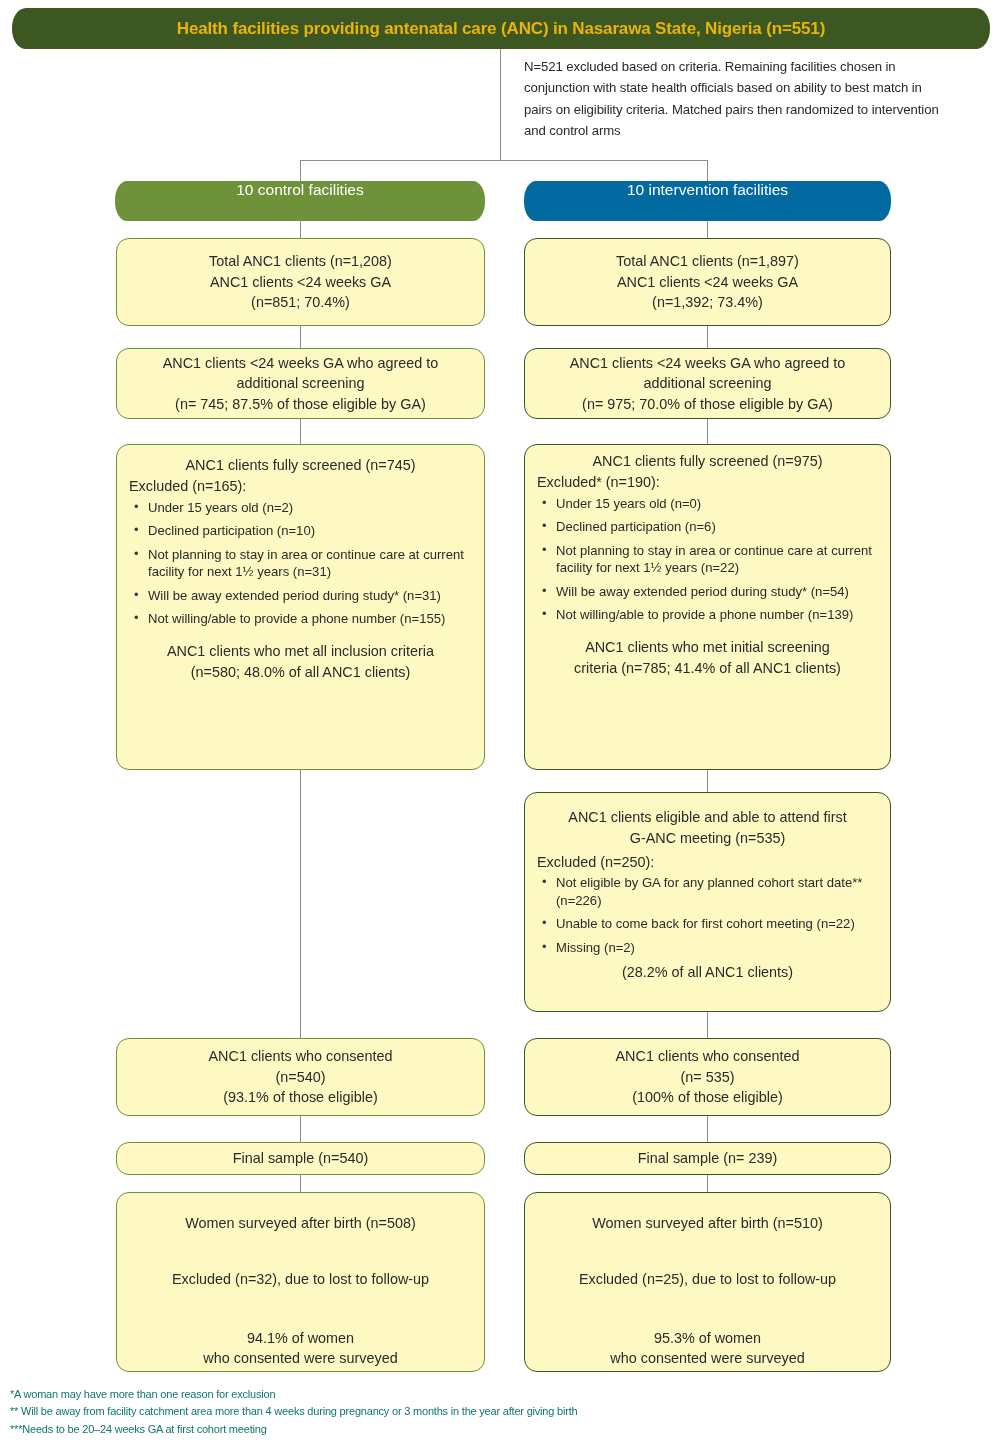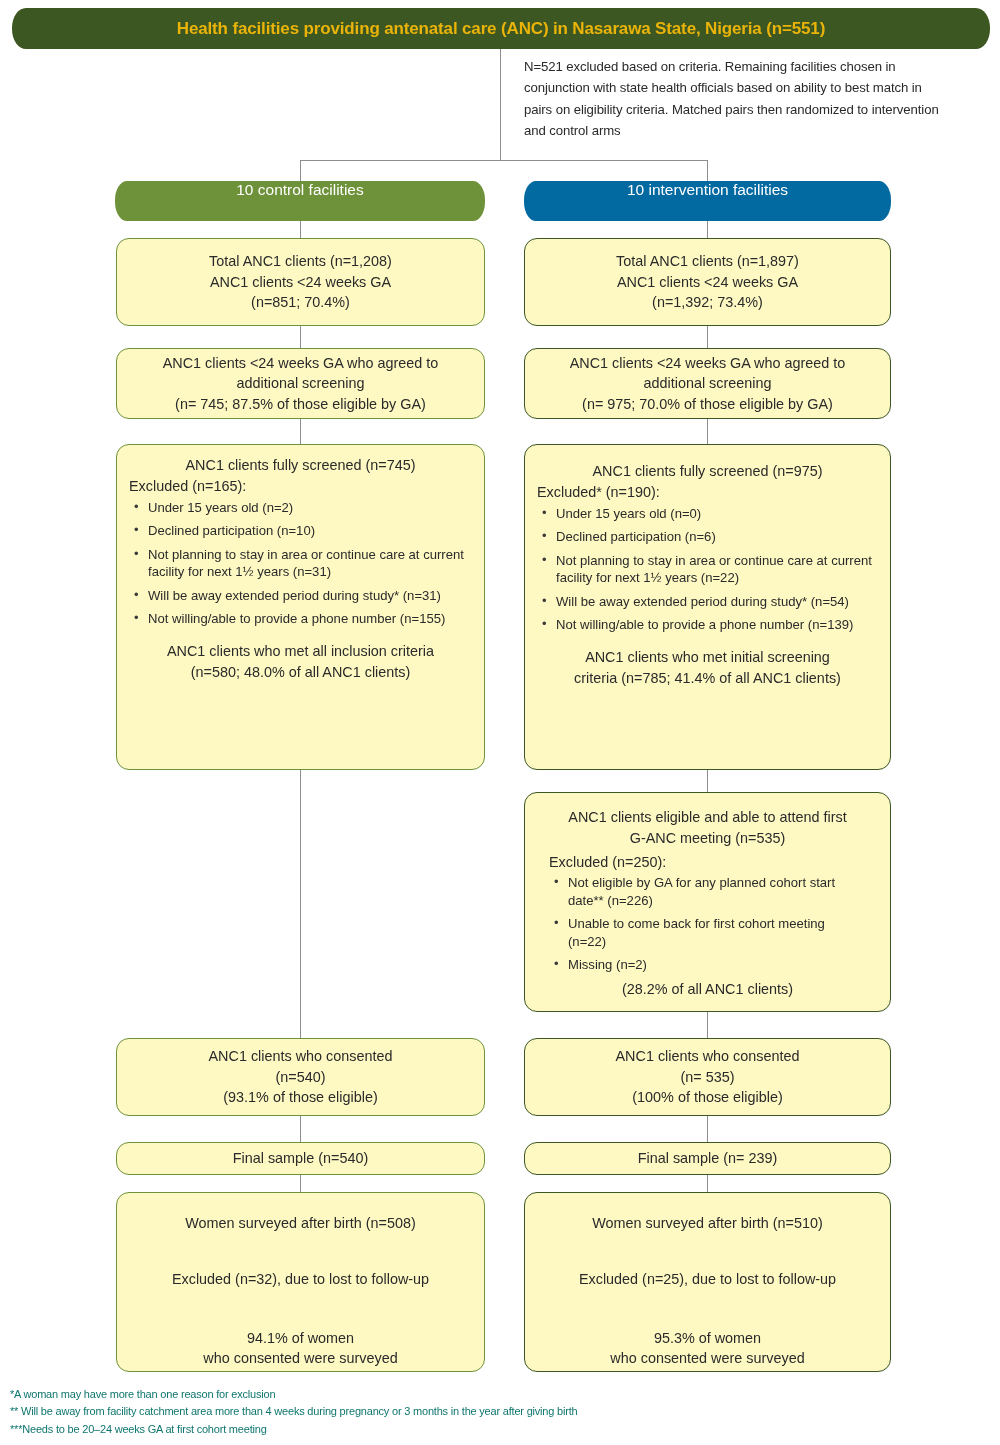--- a/index.html
+++ b/index.html
@@ -211,37 +211,37 @@
     <span class="ln c">ANC1 clients &lt;24 weeks GA</span>
     <span class="ln c">(n=1,392; 73.4%)</span>
   </div>
 
   <div class="box dark centered" style="left:524px; top:348px; width:367px; height:71px;">
     <span class="ln c">ANC1 clients &lt;24 weeks GA who agreed to</span>
     <span class="ln c">additional screening</span>
     <span class="ln c">(n= 975; 70.0% of those eligible by GA)</span>
   </div>
 
-  <div class="box dark" style="left:524px; top:444px; width:367px; height:326px; padding:16px 12px;">
+  <div class="box dark" style="left:524px; top:444px; width:367px; height:326px; padding:6px 12px;">
     <div class="excl-head">ANC1 clients fully screened (n=975)</div>
     <div class="excl-label">Excluded* (n=190):</div>
     <ul class="reasons">
       <li>Under 15 years old (n=0)</li>
       <li>Declined participation (n=6)</li>
       <li>Not planning to stay in area or continue care at current facility for next 1½ years (n=22)</li>
       <li>Will be away extended period during study* (n=54)</li>
       <li>Not willing/able to provide a phone number (n=139)</li>
     </ul>
     <div class="tail" style="margin-top:14px;">
       <span class="t1">ANC1 clients who met initial screening</span>
       <span class="t1">criteria (n=785; 41.4% of all ANC1 clients)</span>
     </div>
   </div>
 
-  <div class="box dark" style="left:524px; top:792px; width:367px; height:220px; padding:14px 24px;">
+  <div class="box dark" style="left:524px; top:792px; width:367px; height:220px; padding:14px 12px;">
     <div class="excl-head">ANC1 clients eligible and able to attend first</div>
     <div class="excl-head">G-ANC meeting (n=535)</div>
     <div class="excl-label" style="margin-top:3px;">Excluded (n=250):</div>
     <ul class="reasons">
       <li>Not eligible by GA for any planned cohort start date** (n=226)</li>
       <li>Unable to come back for first cohort meeting (n=22)</li>
       <li>Missing (n=2)</li>
     </ul>
     <div class="tail" style="margin-top:2px;">
       <span class="t1">(28.2% of all ANC1 clients)</span>

